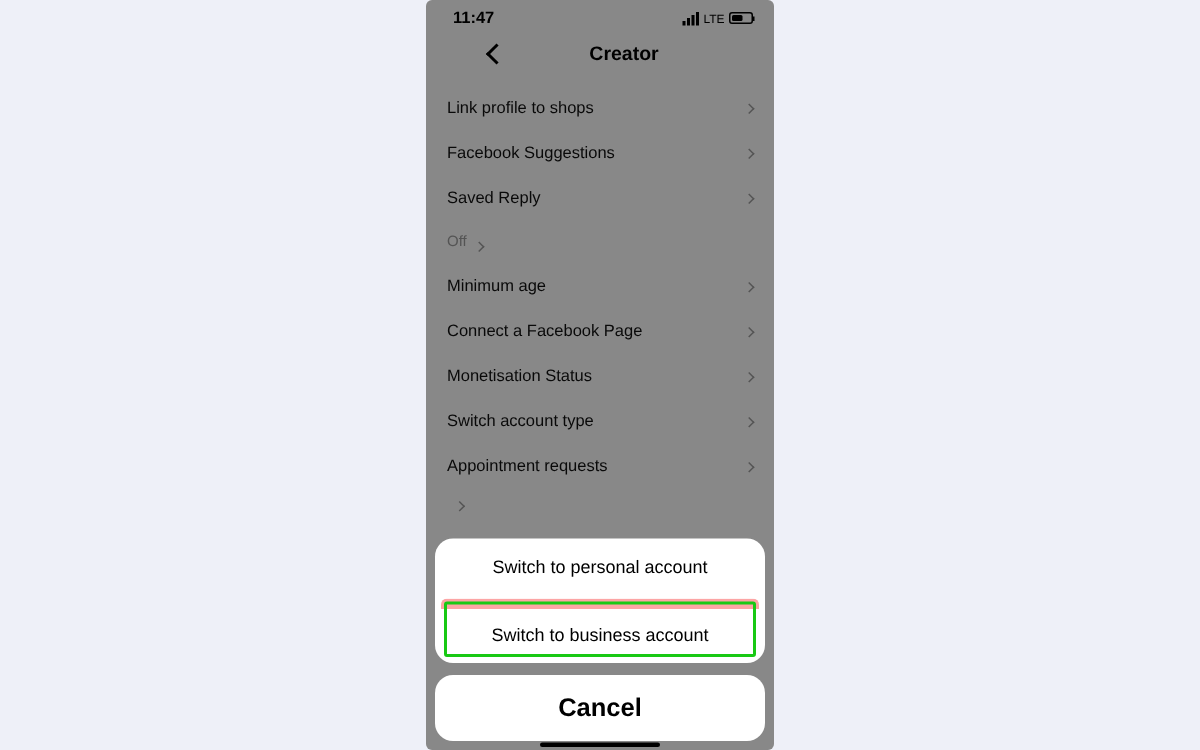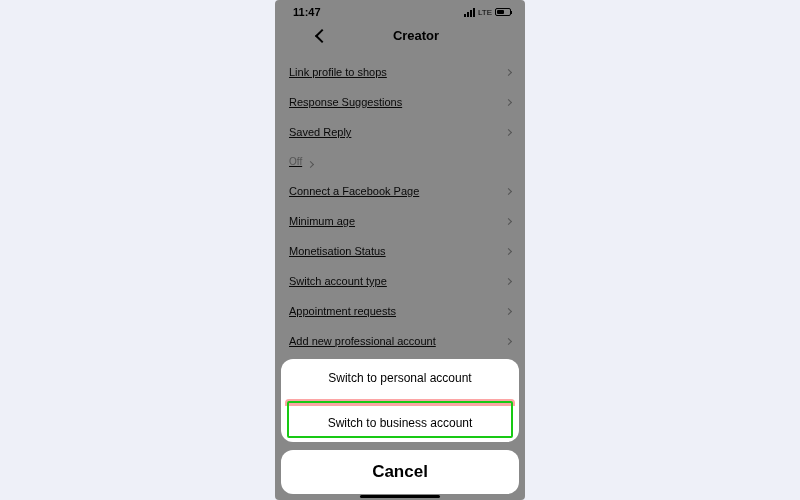--- a/index.html
+++ b/index.html
@@ -7,21 +7,21 @@
     width: 800px;
     height: 500px;
     background: #eef0f8;
     display: flex;
     align-items: center;
     justify-content: center;
     font-family: -apple-system, Helvetica, Arial, sans-serif;
     overflow: hidden;
   }
   .phone {
-    width: 250px;
+    width: 232px;
     height: 500px;
     background: #f7f7f7;
     position: relative;
     overflow: hidden;
     border-radius: 4px;
   }
   .dim-overlay {
     position: absolute;
     inset: 0;
     background: rgba(0,0,0,0.45);
@@ -105,21 +105,20 @@
   .settings-list {
     padding: 6px 0;
   }
   .row {
     display:flex;
     justify-content:space-between;
     align-items:center;
     padding: 9px 14px;
     font-size:11px;
     color:#111;
-    text-decoration:underline;
   }
   .row .trail {
     display:flex;
     align-items:flex-end;
     gap:6px;
     color:#9a9a9a;
     font-size:10px;
   }
   .chev {
     width:5px;
@@ -215,54 +214,54 @@
 
   <div class="settings-list">
     <div class="row">
       <span>Link profile to shops</span>
       <span class="trail">
           <span></span>
           <span class="chev"></span>
         </span>
     </div>
     <div class="row">
-      <span>Response Suggestions</span>
+      <span>Facebook Suggestions</span>
       <span class="trail">
           <span></span>
           <span class="chev"></span>
         </span>
     </div>
     <div class="row">
       <span>Saved Reply</span>
       <span class="trail">
           <span></span>
           <span class="chev"></span>
         </span>
     </div>
     <div class="row">
       <span class="trail">
           <span>Off</span>
           <span class="chev"></span>
         </span>
     </div>
     <div class="row">
+      <span>Minimum age</span>
+      <span class="trail">
+          <span></span>
+          <span class="chev"></span>
+        </span>
+    </div>
+    <div class="row">
       <span>Connect a Facebook Page</span>
       <span class="trail">
           <span></span>
           <span class="chev"></span>
         </span>
     </div>
     <div class="row">
-      <span>Minimum age</span>
-      <span class="trail">
-          <span></span>
-          <span class="chev"></span>
-        </span>
-    </div>
-    <div class="row">
       <span>Monetisation Status</span>
       <span class="trail">
           <span></span>
           <span class="chev"></span>
         </span>
     </div>
     <div class="row">
       <span>Switch account type</span>
       <span class="trail">
           <span></span>
@@ -270,21 +269,20 @@
         </span>
     </div>
     <div class="row">
       <span>Appointment requests</span>
       <span class="trail">
           <span></span>
           <span class="chev"></span>
         </span>
     </div>
     <div class="row">
-      <span>Add new professional account</span>
       <span class="trail">
           <span></span>
           <span class="chev"></span>
         </span>
     </div>
     <div class="link-row">
       <span>Edit profile</span>
     </div>
   </div>
 

